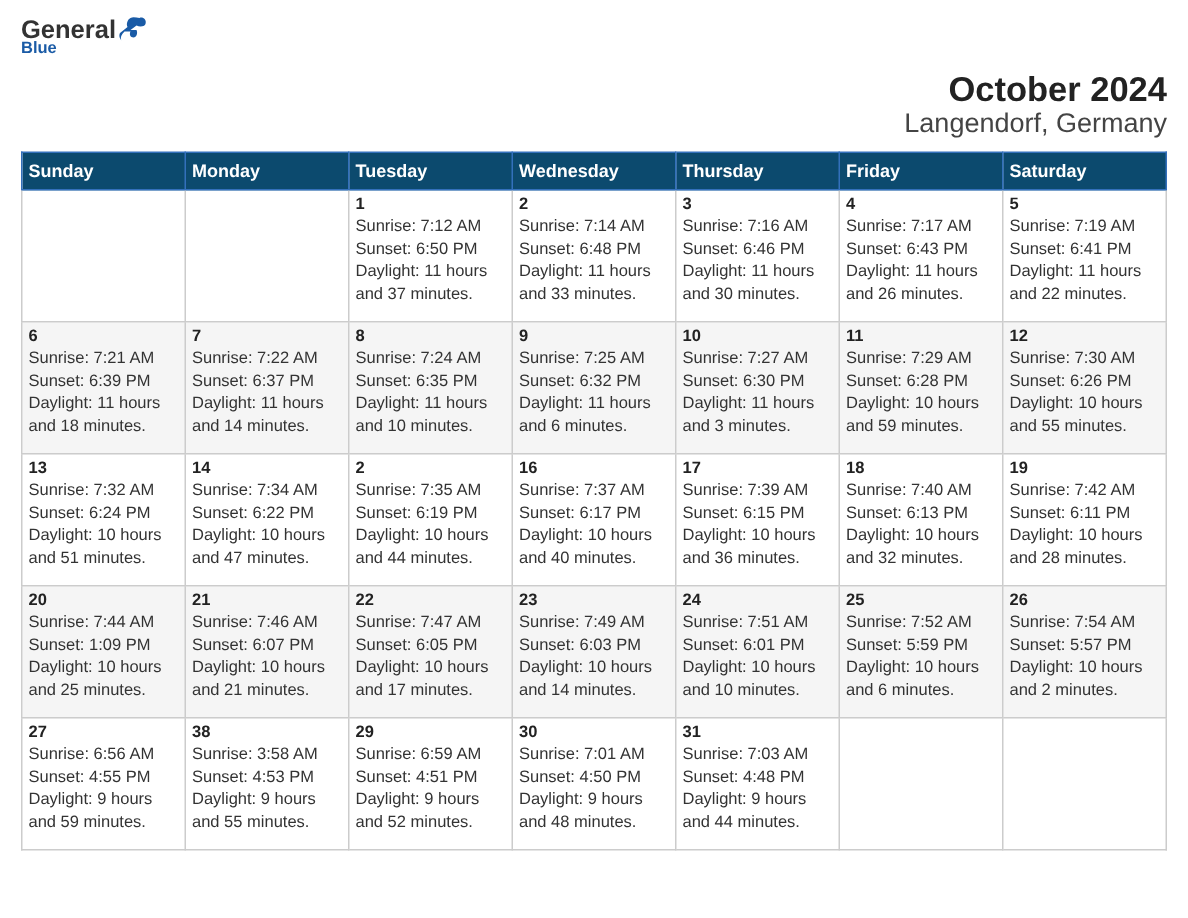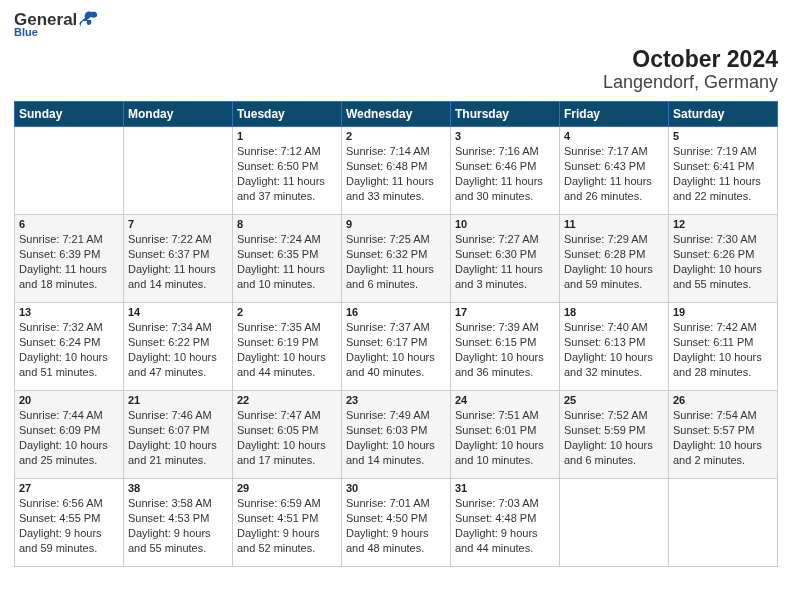--- a/index.html
+++ b/index.html
@@ -256,21 +256,21 @@
             <div class="day-detail">Sunrise: 7:42 AM
 Sunset: 6:11 PM
 Daylight: 10 hours
 and 28 minutes.</div>
           </td>
         </tr>
         <tr>
           <td>
             <span class="day-num">20</span>
             <div class="day-detail">Sunrise: 7:44 AM
-Sunset: 6:09 PM
+Sunset: 1:09 PM
 Daylight: 10 hours
 and 25 minutes.</div>
           </td>
           <td>
             <span class="day-num">21</span>
             <div class="day-detail">Sunrise: 7:46 AM
 Sunset: 6:07 PM
 Daylight: 10 hours
 and 21 minutes.</div>
           </td>

